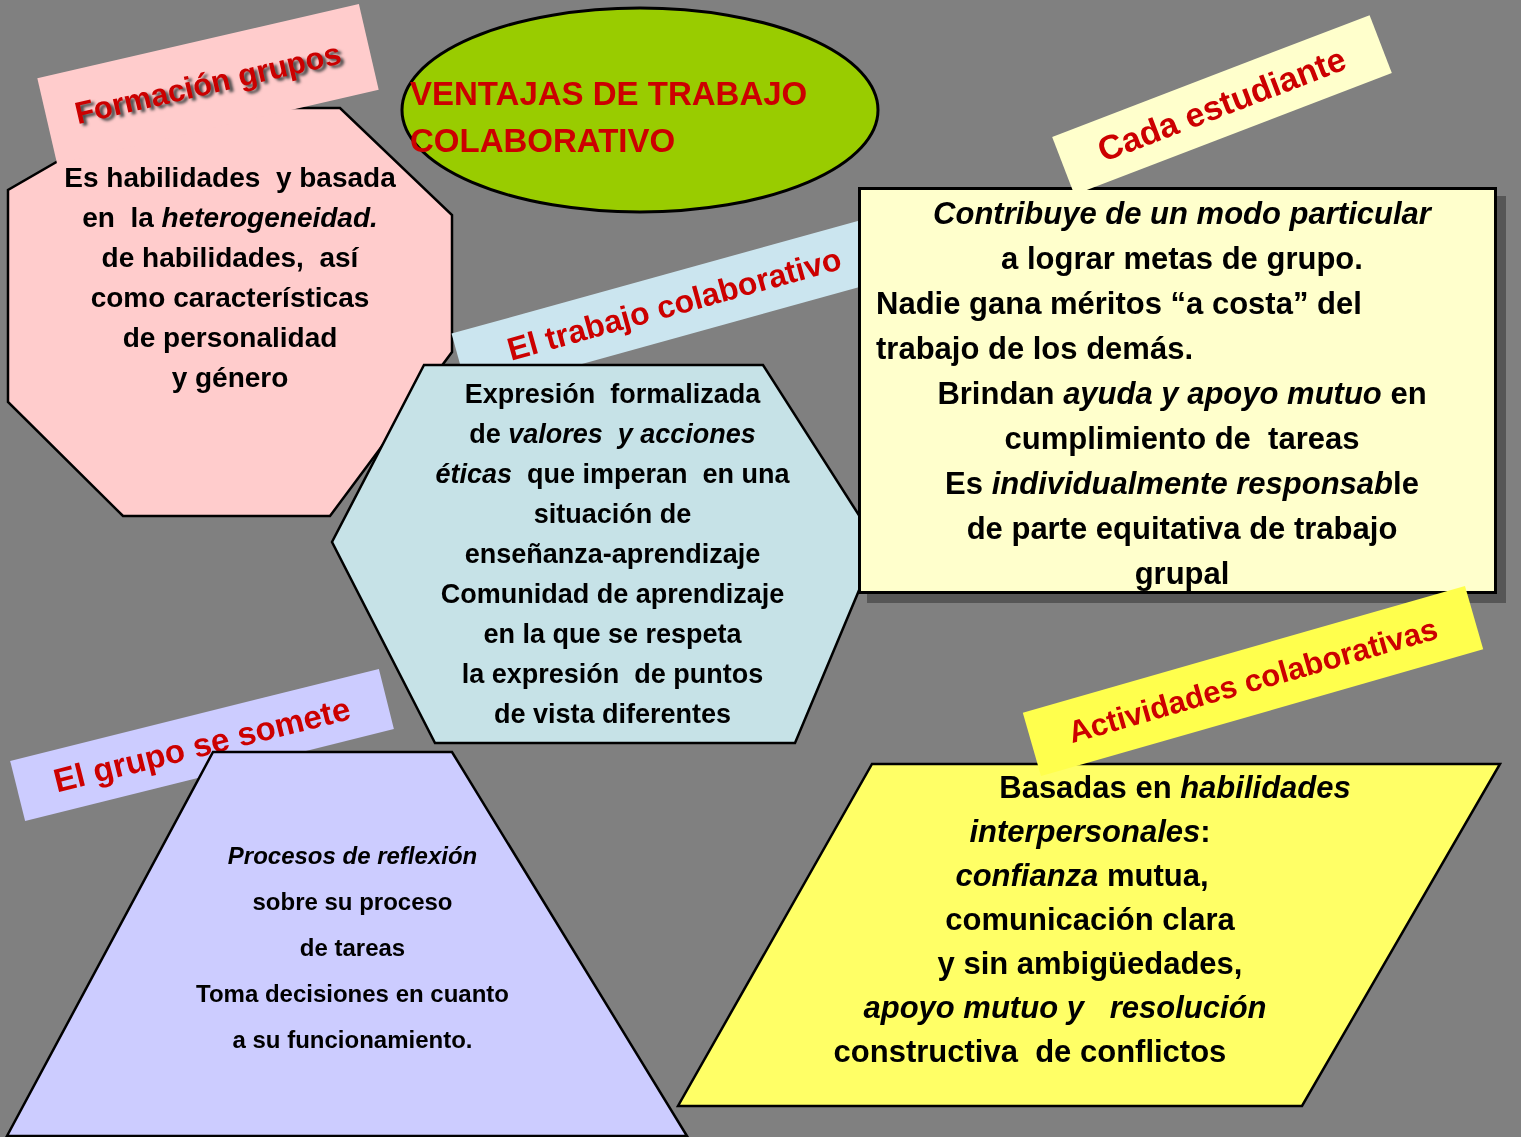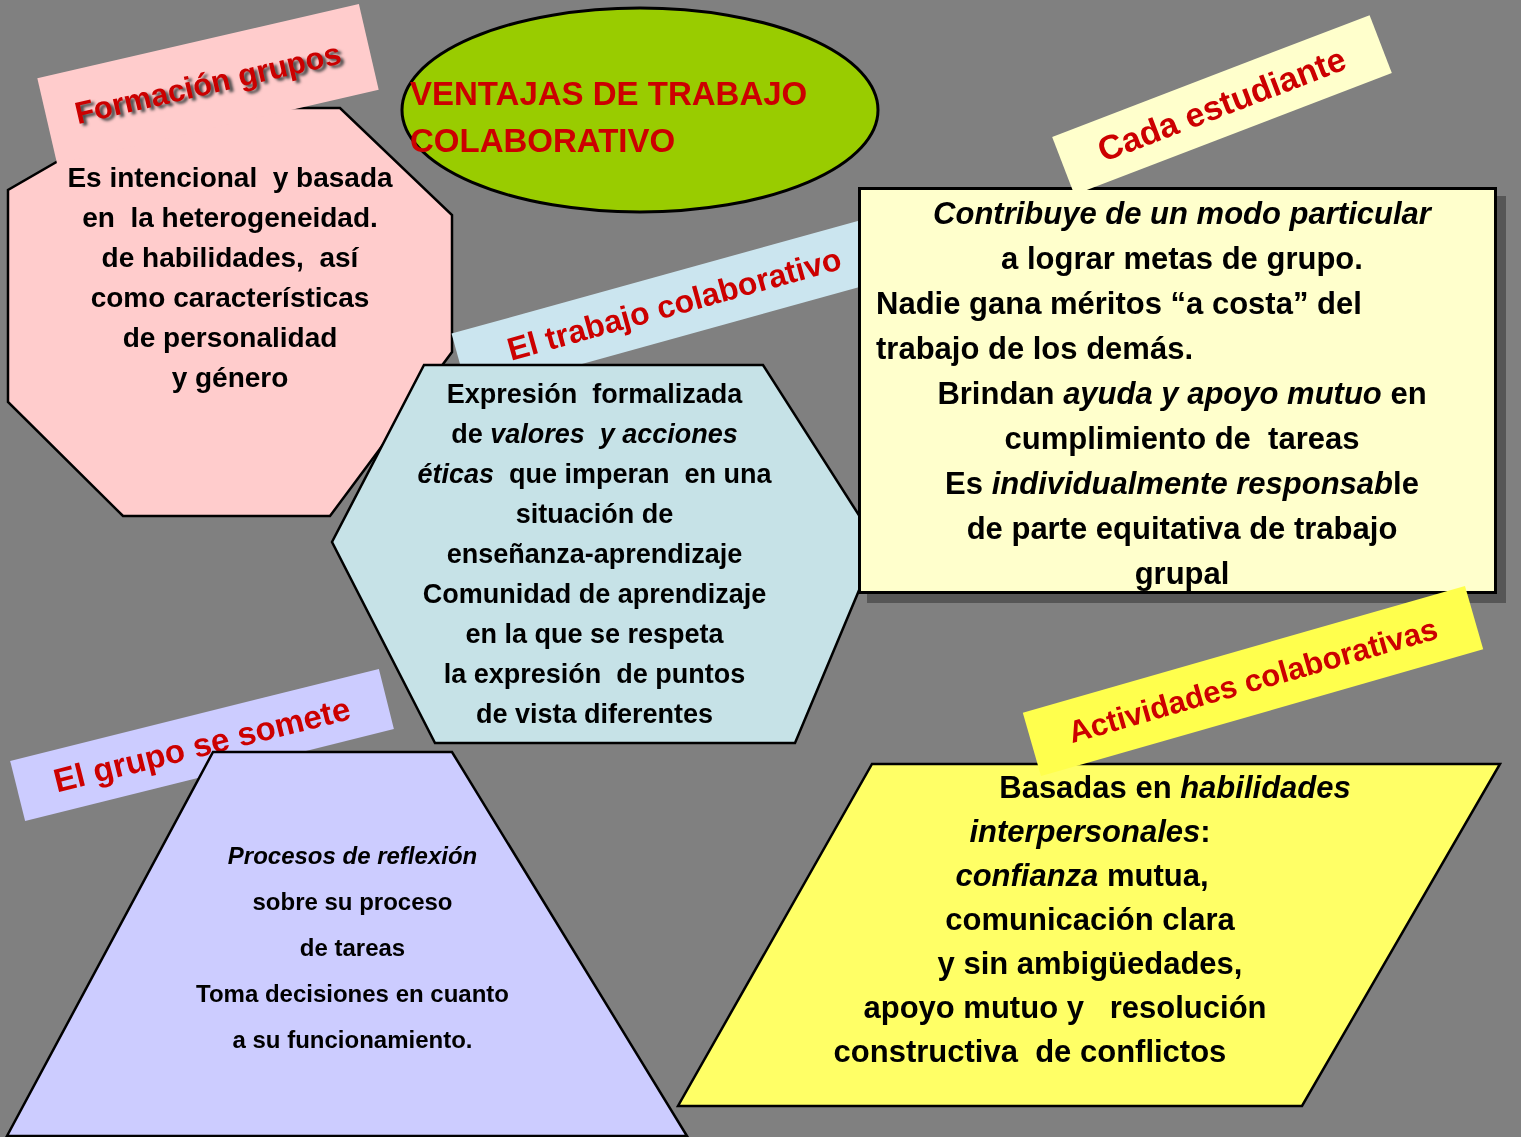--- a/index.html
+++ b/index.html
@@ -13,42 +13,42 @@
   .textblock{
     position:absolute;z-index:5;color:#000;text-align:center;
     white-space:pre-wrap;line-height:40px;font-size:28px;
   }
   #hex-text{font-size:27px;line-height:40px;}
   #box-text{font-size:31px;line-height:45px;}
   #trap-text{font-size:24px;line-height:46px;}
   #para-text{font-size:31px;line-height:44px;}
   #para-text div:nth-child(1){transform:translateX(85px);}
   #para-text div:nth-child(3){transform:translateX(-8px);}
-  #para-text div:nth-child(6){transform:translateX(-25px);}
+  #para-text div:nth-child(6){transform:translateX(-25px);font-style:italic;}
   #para-text div:nth-child(7){transform:translateX(-60px);}
   .rot-label{
     position:absolute;display:flex;align-items:center;justify-content:center;
     text-align:center;font-size:31px;line-height:1.05;
   }
   #label-formacion{left:43px;top:40px;width:330px;height:88px;transform:rotate(-13deg);font-size:31px;}
   #label-formacion .lbl{text-shadow:3px 3px 3px #4a4a4a;}
   #label-trabajo{left:452px;top:273px;width:445px;height:64px;transform:rotate(-15.5deg);font-size:32px;}
   #label-cada{left:1052px;top:74px;width:340px;height:62px;transform:rotate(-21deg);font-size:34px;}
   #label-grupo{left:12px;top:714px;width:380px;height:62px;transform:rotate(-14deg);font-size:33px;}
   #label-actividades{left:1023px;top:648px;width:460px;height:66px;transform:rotate(-16deg);font-size:31px;}
   #title-text{
     position:absolute;left:410px;top:70px;width:460px;z-index:2;
     font-size:33px;line-height:47px;
   }
   #student-box{
     position:absolute;left:858px;top:187px;width:633px;height:401px;
     border:3px solid #000;box-shadow:9px 9px 0 rgba(0,0,0,0.33);z-index:3;
   }
   #oct-text{left:15px;top:158px;width:430px;}
-  #hex-text{left:337px;top:374px;width:515px;}
+  #hex-text{left:355px;top:374px;width:515px;}
   #box-text{left:866px;top:191px;width:612px;padding:0 10px;}
   #trap-text{left:60px;top:833px;width:585px;}
   #para-text{left:690px;top:766px;width:800px;}
   #bottom-edge{position:absolute;left:0;top:1137px;width:1521px;height:4px;background:#ffffff;z-index:6;}
 </style>
 </head>
 <body>
 
 <div id="stage">
 
@@ -92,21 +92,21 @@
   </svg>
 
   <div id="label-cada" class="rot-label z4" style="background-color: rgb(255, 255, 204); color: rgb(204, 0, 0);">
     <span>Cada estudiante</span>
   </div>
 
   <div id="label-actividades" class="rot-label z4" style="background-color: rgb(255, 255, 77); color: rgb(204, 0, 0);">
     <span>Actividades colaborativas</span>
   </div>
 
-  <div id="oct-text" class="textblock"><div><span>Es intencional  y basada</span></div><div><span>en  la </span><span style="">heterogeneidad.</span></div><div><span>de habilidades,  así</span></div><div><span>como características</span></div><div><span>de personalidad</span></div><div><span>y género</span></div></div>
+  <div id="oct-text" class="textblock"><div><span>Es habilidades  y basada</span></div><div><span>en  la </span><span style="font-style: italic;">heterogeneidad.</span></div><div><span>de habilidades,  así</span></div><div><span>como características</span></div><div><span>de personalidad</span></div><div><span>y género</span></div></div>
 
   <div id="hex-text" class="textblock"><div><span>Expresión  formalizada</span></div><div><span>de </span><span style="font-style: italic;">valores  y acciones</span></div><div><span style="font-style: italic;">éticas</span><span>  que imperan  en una</span></div><div><span>situación de</span></div><div><span>enseñanza-aprendizaje</span></div><div><span>Comunidad de aprendizaje</span></div><div><span>en la que se respeta</span></div><div><span>la expresión  de puntos</span></div><div><span>de vista diferentes</span></div></div>
 
   <div id="box-text" class="textblock"><div><span style="font-style: italic;">Contribuye de un modo particular</span></div><div><span>a lograr metas de grupo.</span></div><div style="text-align: left;"><span>Nadie gana méritos “a costa” del</span></div><div style="text-align: left;"><span>trabajo de los demás.</span></div><div><span>Brindan </span><span style="font-style: italic;">ayuda y apoyo mutuo</span><span> en</span></div><div><span>cumplimiento de  tareas</span></div><div><span>Es </span><span style="font-style: italic;">individualmente responsab</span><span>le</span></div><div><span>de parte equitativa de trabajo</span></div><div><span>grupal</span></div></div>
 
   <div id="trap-text" class="textblock"><div><span style="font-style: italic;">Procesos de reflexión</span></div><div><span>sobre su proceso</span></div><div><span>de tareas</span></div><div><span>Toma decisiones en cuanto</span></div><div><span>a su funcionamiento.</span></div></div>
 
   <div id="para-text" class="textblock"><div><span>Basadas en </span><span style="font-style: italic;">habilidades</span></div><div><span style="font-style: italic;">interpersonales</span><span>:</span></div><div><span style="font-style: italic;">confianza</span><span> mutua,</span></div><div><span>comunicación clara</span></div><div><span>y sin ambigüedades,</span></div><div><span>apoyo mutuo y   resolución</span></div><div><span>constructiva  de conflictos</span></div></div>
 
   <div id="bottom-edge"></div>

